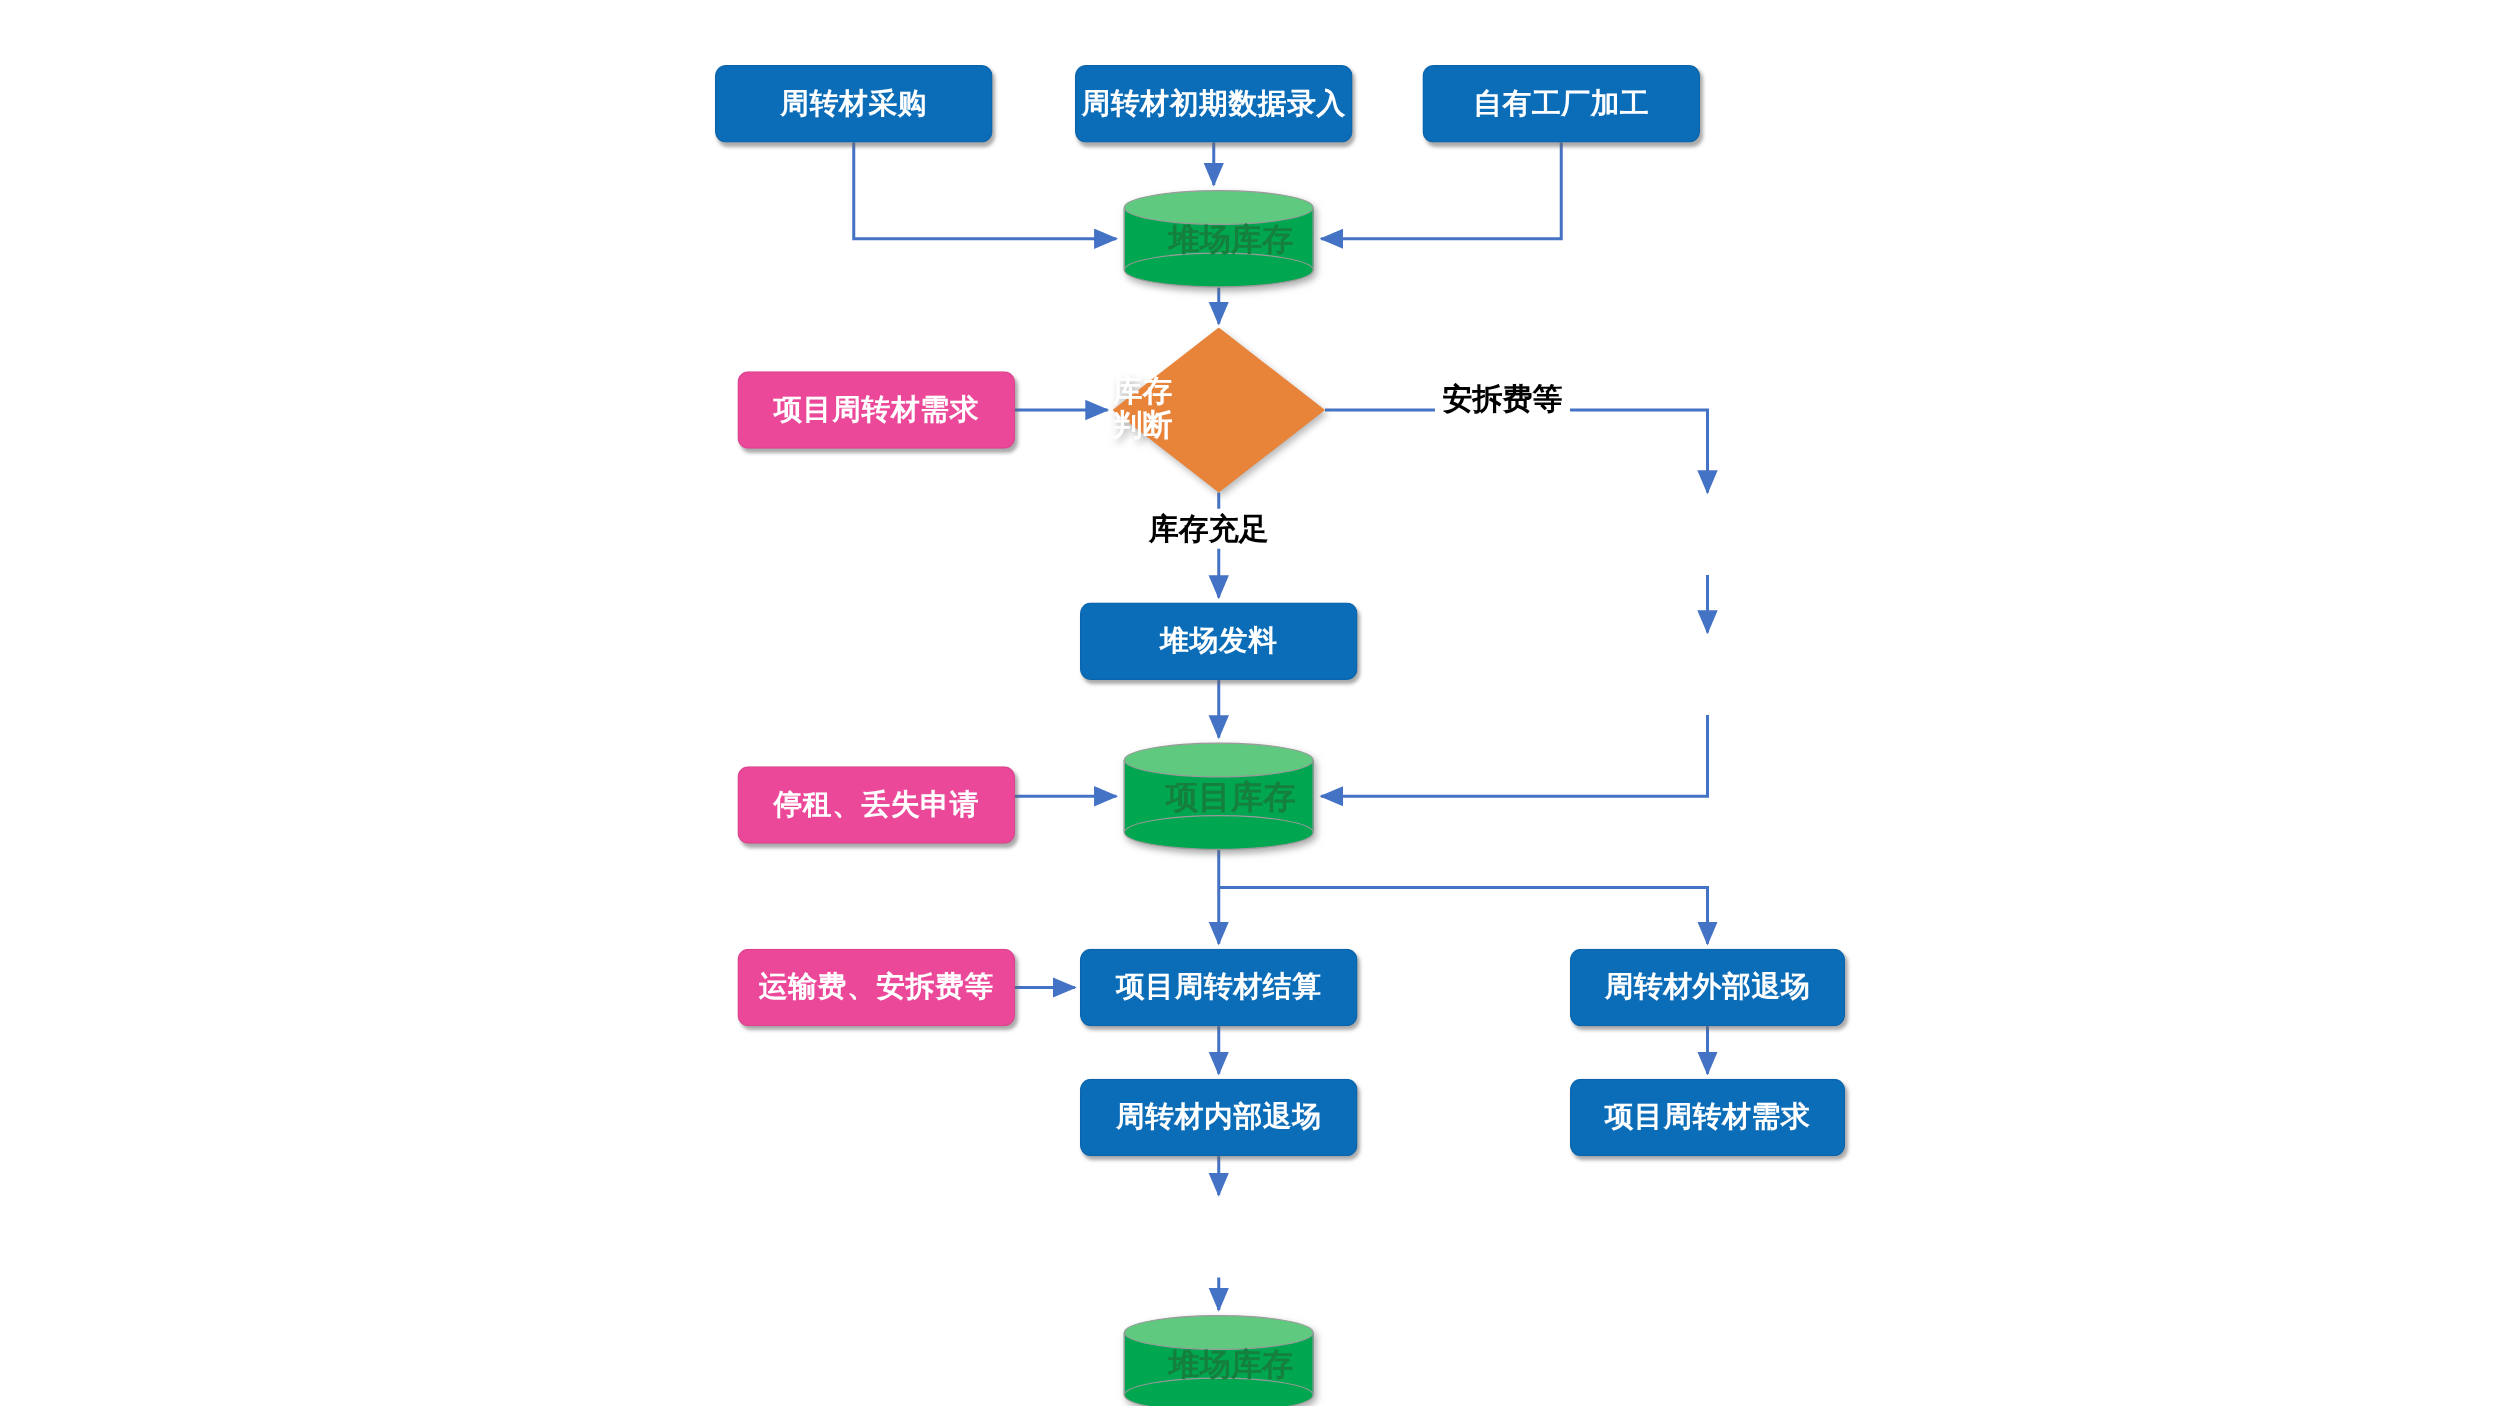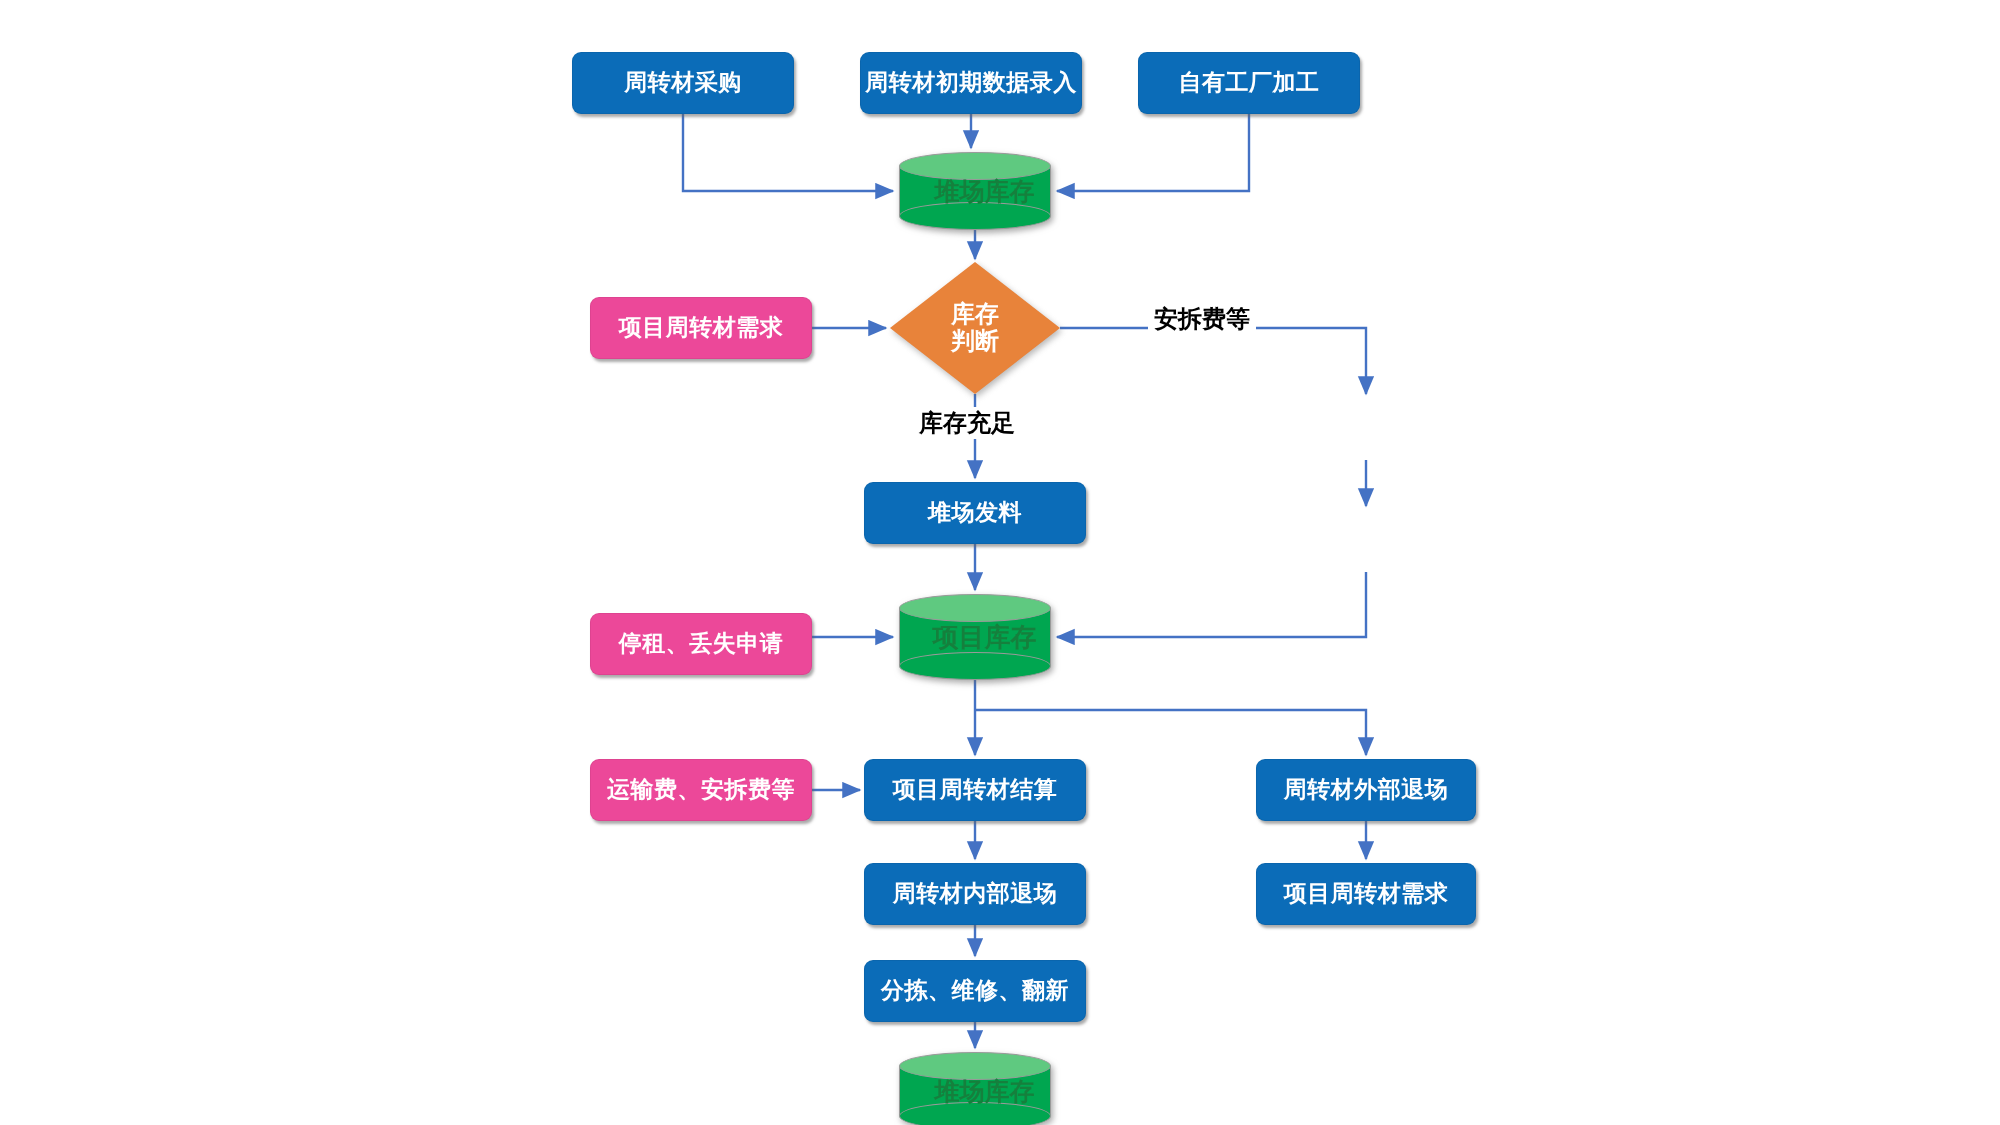--- a/index.html
+++ b/index.html
@@ -120,21 +120,20 @@
     position: absolute;
     left: 0; top: 0; right: 0; bottom: 0;
     background: #E8833A;
     clip-path: polygon(50% 0%, 100% 50%, 50% 100%, 0% 50%);
   }
   .diamond .dia-label {
     position: absolute;
     left: 0; right: 0; top: 0; bottom: 0;
     display: flex;
     flex-direction: column;
-    align-items: center;
     justify-content: center;
     color: #ffffff;
     font-weight: bold;
     line-height: 1.12;
     z-index: 3;
     white-space: nowrap;
   }
 
   
   .edge-label {
@@ -263,23 +262,20 @@
   </div>
 
   <div class="node box blue" style="left:864px; top:863px; width:222px; height:62px; font-size:23px;">
     <span class="label">周转材内部退场</span>
   </div>
 
   <div class="node box blue" style="left:1256px; top:863px; width:220px; height:62px; font-size:23px;">
     <span class="label">项目周转材需求</span>
   </div>
 
-  <div class="node box blue" style="left:864px; top:960px; width:222px; height:62px; font-size:23px;">
-    <span class="label">分拣、维修、翻新</span>
-  </div>
 
   <div class="cyl" style="left:899px; top:1052px; width:152px; height:78px;">
     <div class="cyl-body"></div>
     <div class="cyl-bottom"></div>
     <div class="cyl-top"></div>
     <div class="cyl-label" style="font-size:25px;">堆场库存</div>
   </div>
 
 </div>
 

